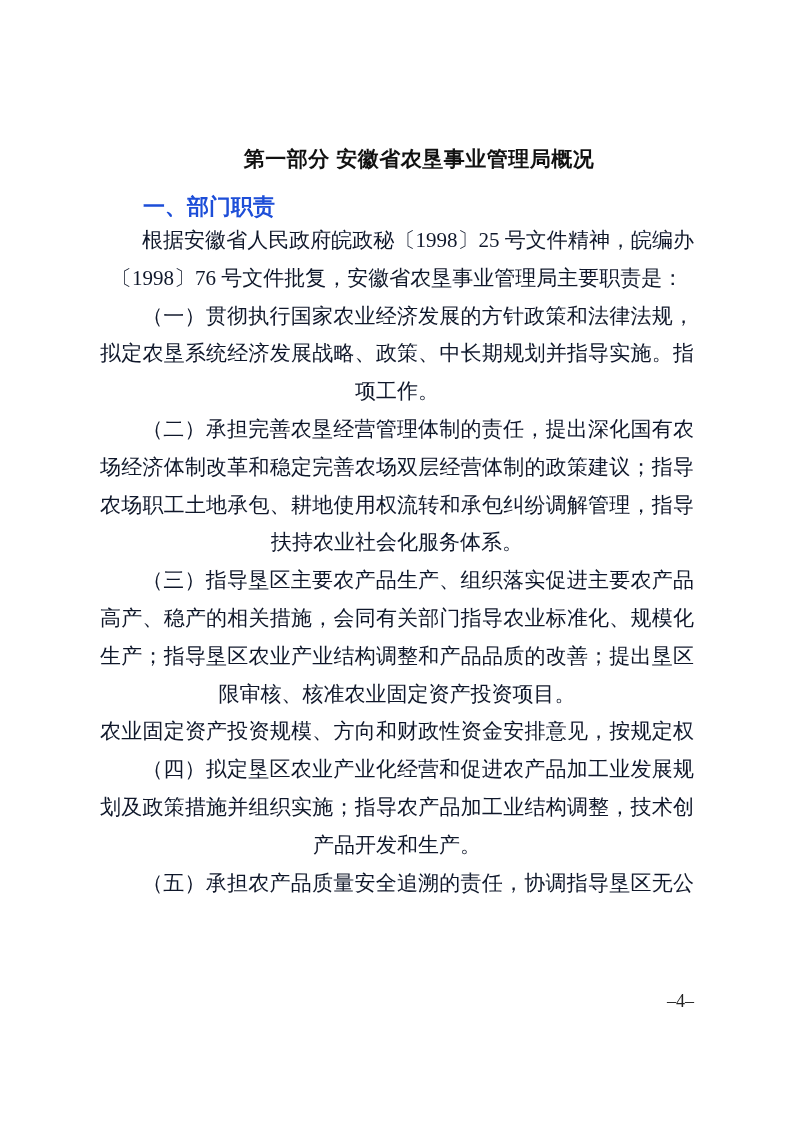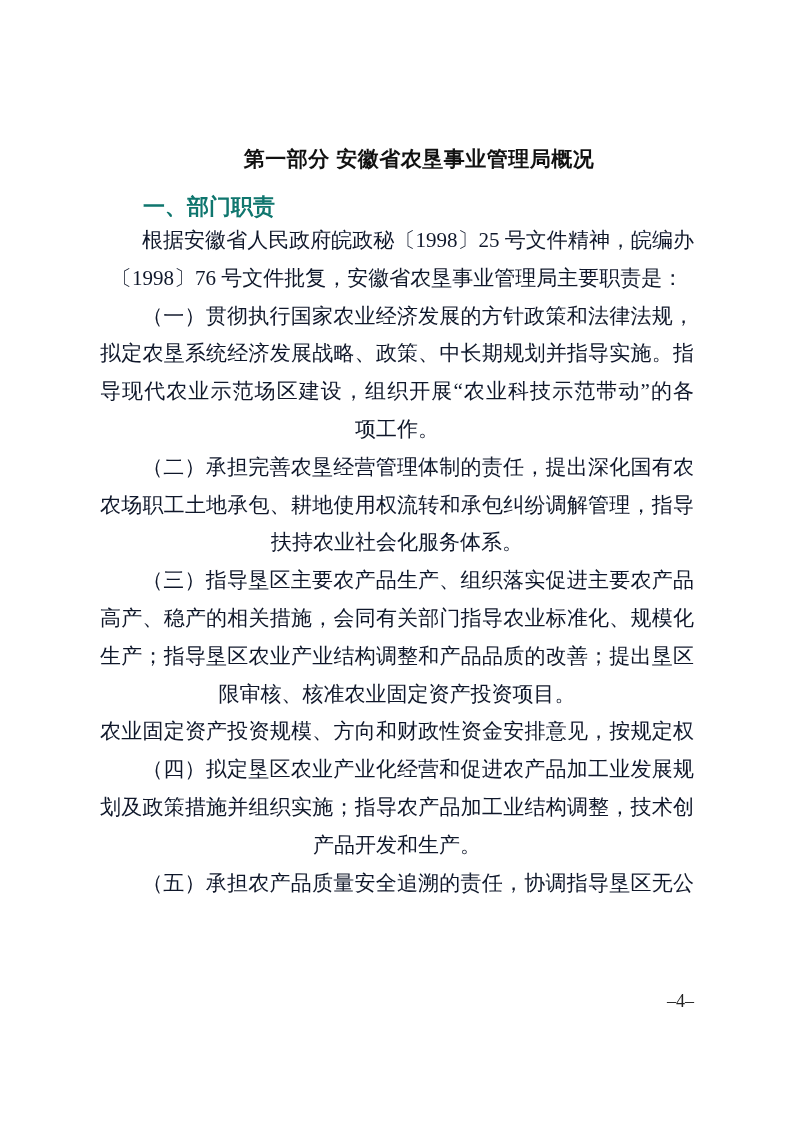--- a/index.html
+++ b/index.html
@@ -30,21 +30,21 @@
     padding-left: 44px;
   }
   .section-heading {
     position: absolute;
     left: 143px;
     top: 192px;
     margin: 0;
     font-family: "Liberation Sans", "DejaVu Sans", sans-serif;
     font-weight: bold;
     font-size: 22px;
-    color: #0f766e;
+    color: #1d4ed8;
   }
   .body-text {
     position: absolute;
     left: 100px;
     top: 222px;
     width: 594px;
     font-family: Liberation Serif, serif;
     font-size: 21px;
     color: #0f172a;
   }
@@ -90,26 +90,26 @@
   <div class="body-text">
 
     <div class="para">
       <div class="ln fi jl">根据安徽省人民政府皖政秘〔1998〕25 号文件精神，皖编办</div>
       <div class="ln">〔1998〕76 号文件批复，安徽省农垦事业管理局主要职责是：</div>
     </div>
 
     <div class="para">
       <div class="ln fi jl">（一）贯彻执行国家农业经济发展的方针政策和法律法规，</div>
       <div class="ln jl">拟定农垦系统经济发展战略、政策、中长期规划并指导实施。指</div>
-      <div class="ln jl">导现代农业示范场区建设，组织开展“农业科技示范带动”的各</div>
       <div class="ln">项工作。</div>
     </div>
 
     <div class="para">
       <div class="ln fi jl">（二）承担完善农垦经营管理体制的责任，提出深化国有农</div>
+      <div class="ln jl">场经济体制改革和稳定完善农场双层经营体制的政策建议；指导</div>
       <div class="ln jl">农场职工土地承包、耕地使用权流转和承包纠纷调解管理，指导</div>
       <div class="ln">扶持农业社会化服务体系。</div>
     </div>
 
     <div class="para">
       <div class="ln fi jl">（三）指导垦区主要农产品生产、组织落实促进主要农产品</div>
       <div class="ln jl">高产、稳产的相关措施，会同有关部门指导农业标准化、规模化</div>
       <div class="ln jl">生产；指导垦区农业产业结构调整和产品品质的改善；提出垦区</div>
       <div class="ln">限审核、核准农业固定资产投资项目。</div>
       <div class="ln jl">农业固定资产投资规模、方向和财政性资金安排意见，按规定权</div>

